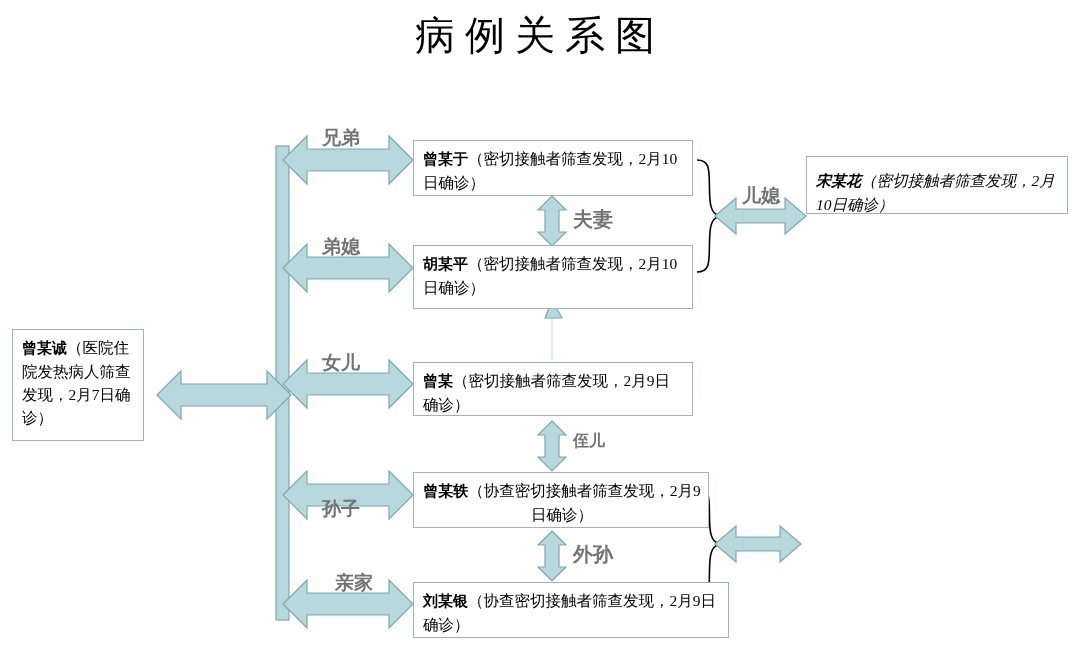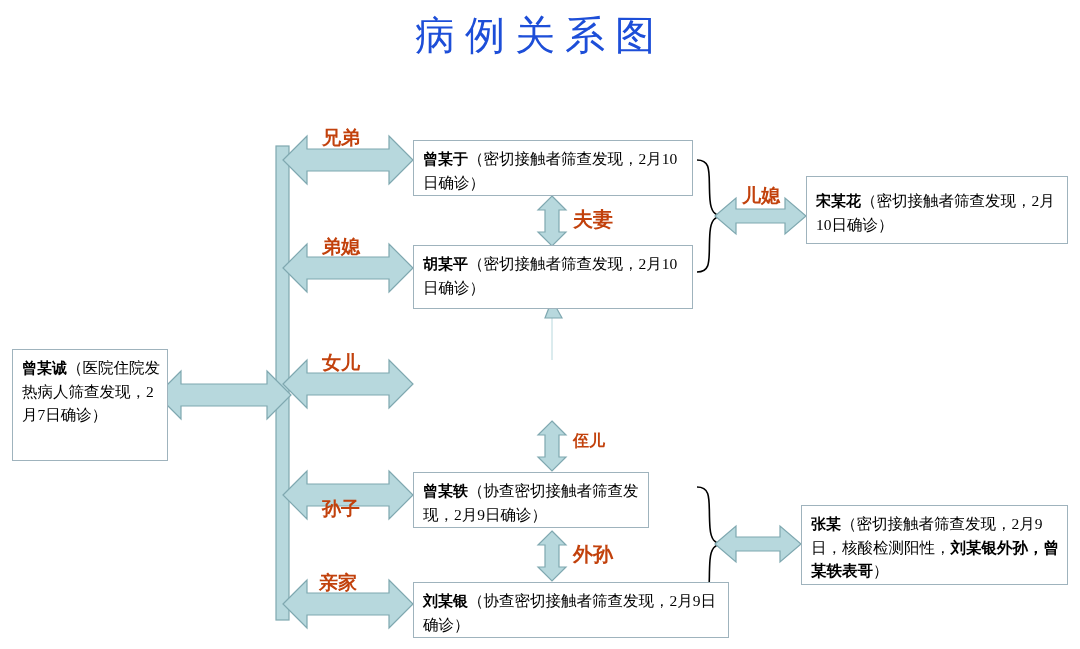--- a/index.html
+++ b/index.html
@@ -9,21 +9,21 @@
     font-family:"Liberation Serif","DejaVu Serif",serif;
     overflow:hidden;
     position:relative;
   }
   #stage{position:relative;width:1080px;height:649px;}
 
   .title{
     position:absolute;left:0;top:8px;width:1080px;
     text-align:center;
     font-family:"Liberation Serif","DejaVu Serif",serif;
-    font-size:40px;letter-spacing:10px;color:#1d4ed8;
+    font-size:40px;letter-spacing:10px;color:#000000;
     font-weight:400;
   }
 
   
   .box{
     position:absolute;
     box-sizing:border-box;
     border:1.3px solid #9fb3bd;
     background:#ffffff;
     color:#000;
@@ -35,21 +35,21 @@
   .box .nm{font-weight:bold;font-family:"Liberation Sans","DejaVu Sans",sans-serif;font-size:15px;margin-top:48px;}
   .box .ds{font-weight:normal;}
   .box .bd{font-weight:bold;font-family:"Liberation Sans","DejaVu Sans",sans-serif;}
 
   
   .rel{
     position:absolute;
     font-family:"Liberation Sans","DejaVu Sans",sans-serif;
     font-weight:bold;
     font-size:19px;
-    color:#c2410c;
+    color:#737373;
     white-space:nowrap;
   }
 
   
   svg#wires{position:absolute;left:0;top:0;width:1080px;height:649px;}
 </style>
 </head>
 <body>
 
 <div id="stage">
@@ -117,50 +117,50 @@
 
     <g>
       <polygon class="af" points="715,544 736,526 736,537 780,537 780,526 801,544 780,562 780,551 736,551 736,562"></polygon>
     </g>
   </svg>
 
   <div class="rel" style="left:322px;top:125px;">兄弟</div>
   <div class="rel" style="left:322px;top:234px;">弟媳</div>
   <div class="rel" style="left:322px;top:350px;">女儿</div>
   <div class="rel" style="left:322px;top:460px;margin-top:36px;">孙子</div>
-  <div class="rel" style="left:319px;top:570px;">亲家</div>
+  <div class="rel" style="left:335px;top:570px;">亲家</div>
 
   <div class="rel" style="left:573px;top:206px;font-size:20px;">夫妻</div>
   <div class="rel" style="left:573px;top:431px;font-size:16px;">侄儿</div>
   <div class="rel" style="left:573px;top:541px;font-size:20px;">外孙</div>
 
   <div class="rel" style="left:742px;top:183px;text-align:center;">儿媳</div>
 
-  <div class="box" style="left:12px;top:349px;width:156px;height:112px;">
+  <div class="box" style="left:12px;top:329px;width:132px;height:112px;">
     <span class="nm">曾某诚</span><span class="ds">（医院住院发热病人筛查发现，2月7日确诊）</span>
   </div>
 
   <div class="box" style="left:413px;top:140px;width:280px;height:56px;">
     <span class="nm">曾某于</span><span class="ds">（密切接触者筛查发现，2月10日确诊）</span>
   </div>
 
   <div class="box" style="left:413px;top:245px;width:280px;height:64px;">
     <span class="nm">胡某平</span><span class="ds">（密切接触者筛查发现，2月10日确诊）</span>
   </div>
 
+  <div class="box" style="left:413px;top:362px;width:280px;height:54px;">
+    <span class="nm">曾某</span><span class="ds">（密切接触者筛查发现，2月9日确诊）</span>
+  </div>
 
-  <div class="box" style="left:413px;top:472px;width:236px;height:56px;">
+  <div class="box" style="left:413px;top:472px;width:296px;height:56px;text-align:center;">
     <span class="nm">曾某轶</span><span class="ds">（协查密切接触者筛查发现，2月9日确诊）</span>
   </div>
 
   <div class="box" style="left:413px;top:582px;width:316px;height:56px;">
     <span class="nm">刘某银</span><span class="ds">（协查密切接触者筛查发现，2月9日确诊）</span>
   </div>
 
-  <div class="box" style="left:806px;top:176px;width:262px;height:68px;padding-top:12px;">
+  <div class="box" style="left:806px;top:156px;width:262px;height:58px;padding-top:12px;font-style:italic;">
     <span class="nm">宋某花</span><span class="ds">（密切接触者筛查发现，2月10日确诊）</span>
   </div>
 
-  <div class="box" style="left:801px;top:505px;width:267px;height:80px;">
-    <span class="nm">张某</span><span class="ds">（密切接触者筛查发现，2月9日，核酸检测阳性，</span><span class="bd">刘某银外孙，曾某轶表哥</span><span class="ds">）</span>
-  </div>
 
 </div>
 
 </body></html>

